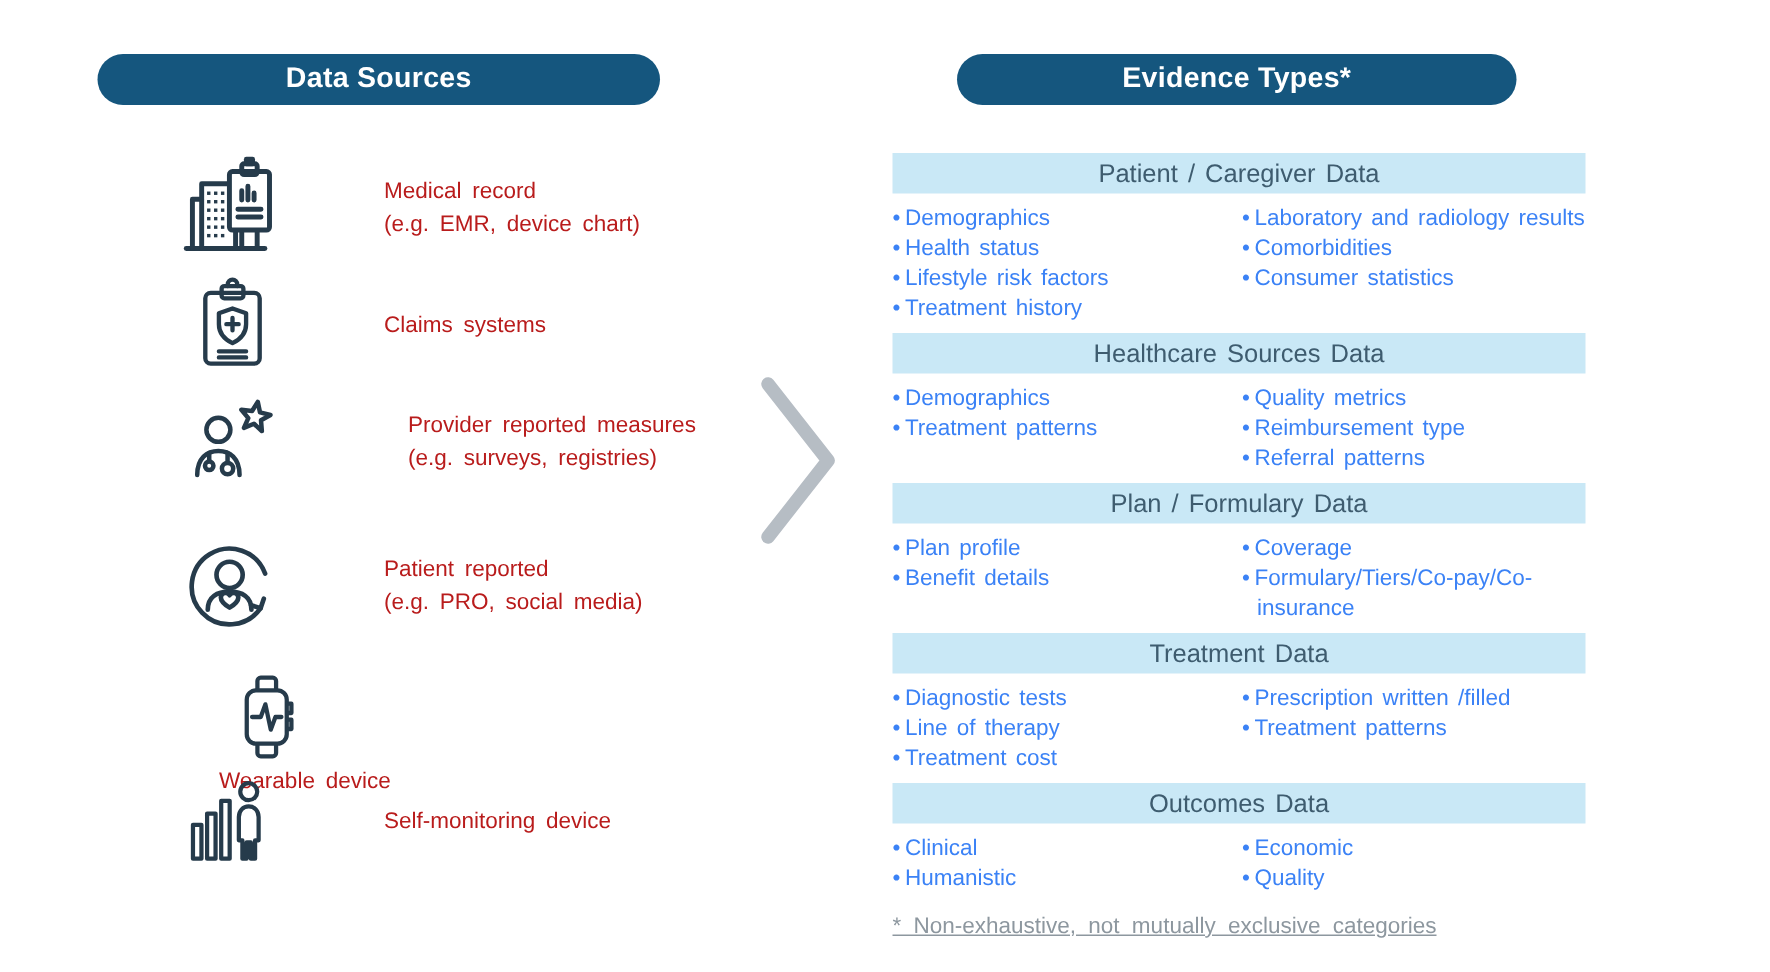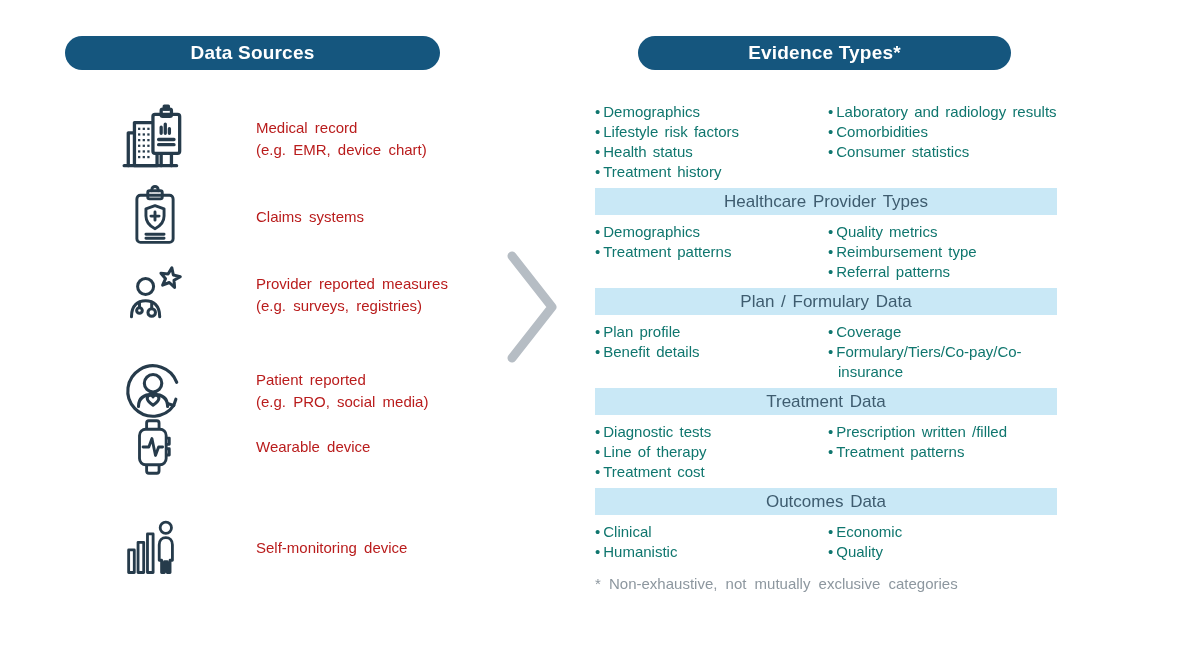--- a/index.html
+++ b/index.html
@@ -30,24 +30,24 @@
   .chevron { position:absolute; left:506px; top:250px; }
 
   
   .evidence { position:absolute; left:595px; top:102px; width:462px; }
   .section-bar { height:27px; line-height:27px; background:#C9E8F6; color:#3E5C6F;
                  font-size:17px; text-align:center; margin-bottom:7px; word-spacing:2px; }
   .cols { display:flex; margin-bottom:6px; }
   .col-a { width:233px; }
   .col-b { flex:1; }
   .cols ul { list-style:none; }
-  .cols li { font-size:15px; line-height:20px; color:#0f766e; word-spacing:2px;
+  .cols li { font-size:15px; line-height:20px; color:#3b82f6; word-spacing:2px;
              padding-left:10px; text-indent:-10px; }
   .cols li::before { content:"\2022"; margin-right:3px; }
-  .footnote { margin-top:13px; font-size:15px; color:#8D979F; word-spacing:4px; }
+  .footnote { margin-top:13px; font-size:15px; color:#8D979F; word-spacing:4px;text-decoration:underline; }
 </style>
 </head>
 <body>
 
 <div class="stage">
 
   <div class="pill pill-left">Data Sources</div>
   <div class="pill pill-right">Evidence Types*</div>
 
   <div class="source-row" style="top:98px;height:82px;">
@@ -100,21 +100,21 @@
         <path d="M32 30.5 v9 M27.5 35 h9"></path>
         <path d="M22 55 H42 M22 59.5 H42"></path>
       </svg>
     </div>
     <div class="src-label">
       <span>Claims systems</span>
 
     </div>
   </div>
 
-  <div class="source-row" style="top:262px;height:66px;">
+  <div class="source-row" style="top:262px;height:66px;gap:16px;">
     <div class="icon-box">
       <svg class="ic" width="70" height="64" viewBox="0 0 72 68">
         <circle cx="26" cy="25" r="8.5"></circle>
         <path d="M11 57 c0-12 7-17 15-17 s15 5 15 17"></path>
         <path d="M19.5 41.5 V47"></path>
         <circle cx="19.5" cy="50.5" r="3"></circle>
         <path d="M32.5 41.5 V48"></path>
         <circle cx="32.5" cy="52.5" r="4"></circle>
         <polygon points="53.9,5.2 55.5,12.7 62.9,14.5 56.2,18.3 56.8,25.9 51.2,20.7 44.1,23.6 47.2,16.7 42.3,10.8 49.9,11.7"></polygon>
       </svg>
@@ -134,21 +134,21 @@
         <path d="M17 50 c0-9 6.5-12.5 15-12.5 s15 3.5 15 12.5"></path>
         <path d="M32 48.5 c-4.5-2.8 -6-4.8 -6-7 a3.2 3.2 0 0 1 6-1.5 a3.2 3.2 0 0 1 6 1.5 c0 2.2 -1.5 4.2 -6 7 z"></path>
       </svg>
     </div>
     <div class="src-label">
       <span>Patient reported</span>
       <span>(e.g. PRO, social media)</span>
     </div>
   </div>
 
-  <div class="source-row" style="top:414px;height:66px;">
+  <div class="source-row" style="top:446px;height:66px;flex-direction:column;">
     <div class="icon-box">
       <svg class="ic" width="57" height="64" viewBox="0 0 64 72">
         <path d="M22 15 V9 a2.5 2.5 0 0 1 2.5-2.5 h9 a2.5 2.5 0 0 1 2.5 2.5 V15"></path>
         <path d="M22 57 v6 a2.5 2.5 0 0 0 2.5 2.5 h9 a2.5 2.5 0 0 0 2.5-2.5 v-6"></path>
         <rect x="14" y="16" width="30" height="40" rx="7"></rect>
         <path d="M44.5 26 h3 v7 h-3 M44.5 38 h3 v7 h-3"></path>
         <polyline points="18,36 24.5,36 28,26.5 32,45.5 35.5,36 40,36"></polyline>
       </svg>
     </div>
     <div class="src-label">
@@ -172,35 +172,36 @@
 
     </div>
   </div>
 
   <svg class="chevron" width="54" height="114" viewBox="0 0 54 114">
     <polyline points="6,6 46,57 6,108" fill="none" stroke="#B6BDC4" stroke-width="9" stroke-linecap="round" stroke-linejoin="round"></polyline>
   </svg>
 
   <div class="evidence">
 
+    <div class="section-bar">Patient / Caregiver Data</div>
     <div class="cols">
       <ul class="col-a">
         <li>Demographics</li>
+        <li>Health status</li>
         <li>Lifestyle risk factors</li>
-        <li>Health status</li>
         <li>Treatment history</li>
       </ul>
       <ul class="col-b">
         <li>Laboratory and radiology results</li>
         <li>Comorbidities</li>
         <li>Consumer statistics</li>
       </ul>
     </div>
 
-    <div class="section-bar">Healthcare Provider Types</div>
+    <div class="section-bar">Healthcare Sources Data</div>
     <div class="cols">
       <ul class="col-a">
         <li>Demographics</li>
         <li>Treatment patterns</li>
       </ul>
       <ul class="col-b">
         <li>Quality metrics</li>
         <li>Reimbursement type</li>
         <li>Referral patterns</li>
       </ul>

